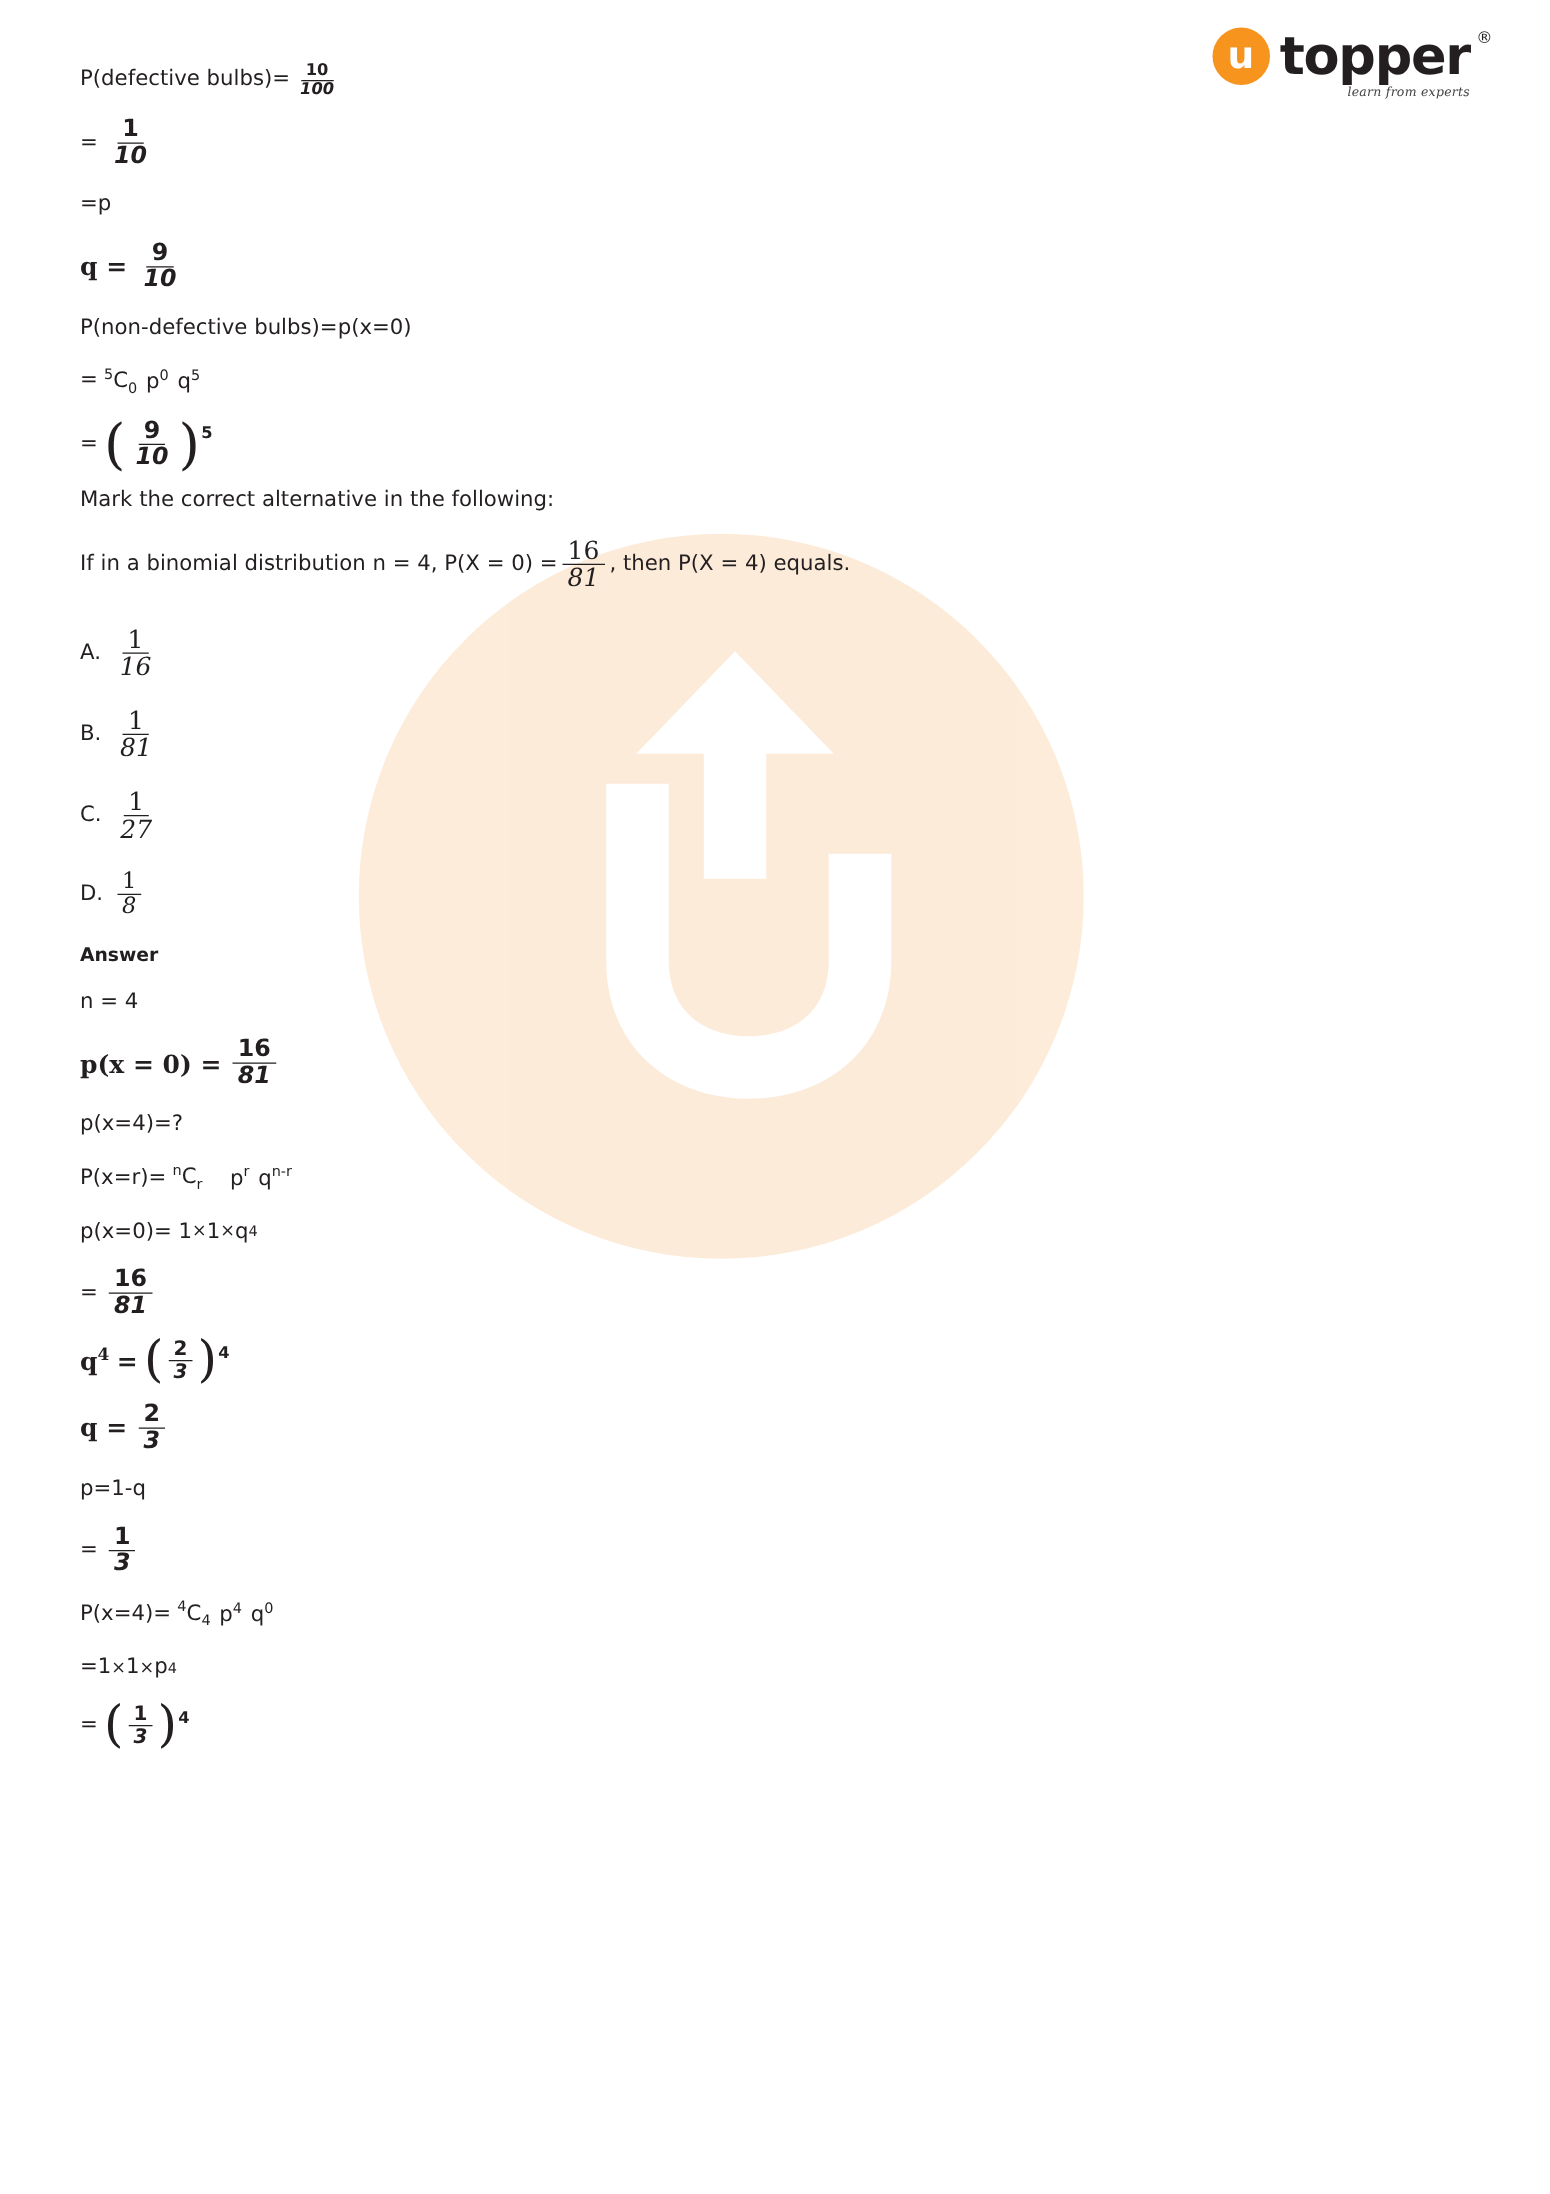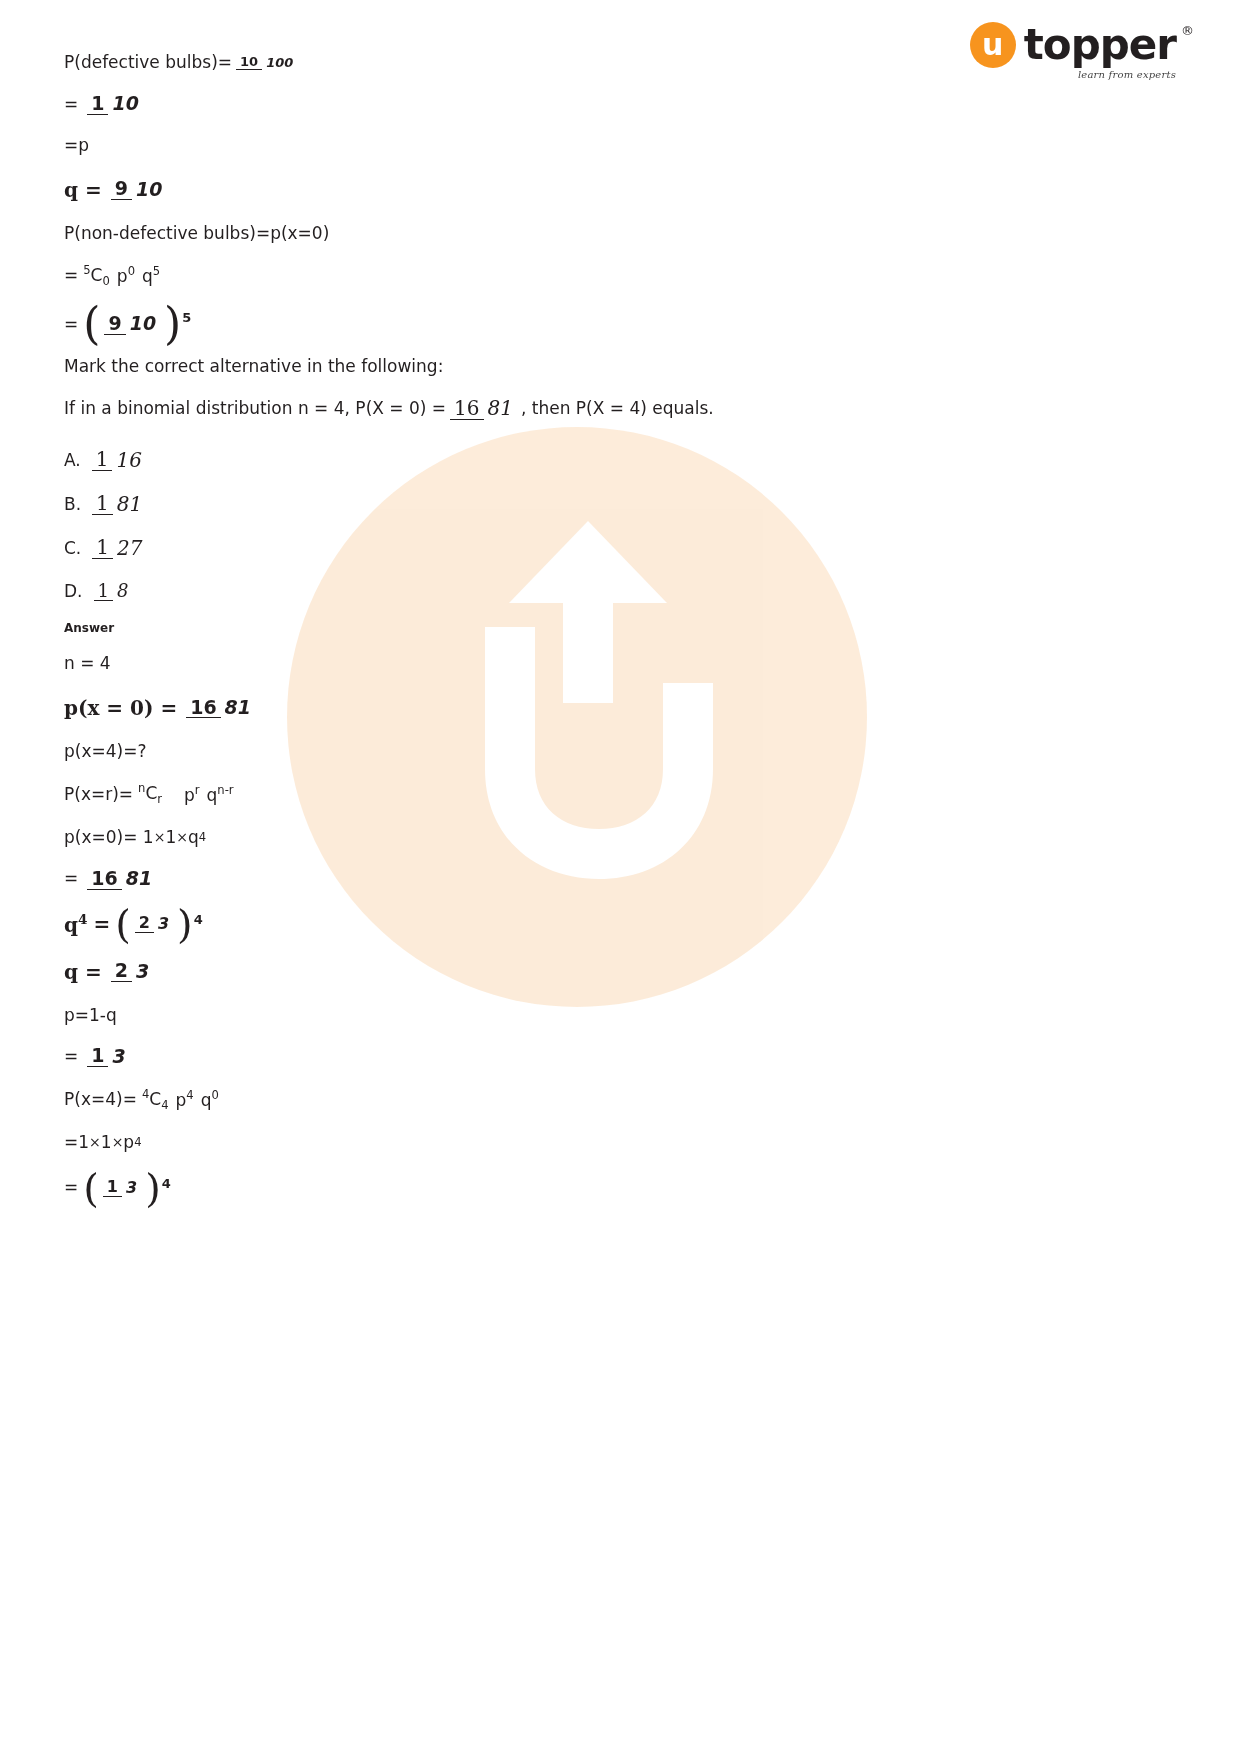--- a/index.html
+++ b/index.html
@@ -110,31 +110,31 @@
     align-items: center;
     flex-wrap: wrap;
   }
   .bold { font-weight: bold; }
   .heading {
     font-size: 17.5px;
     font-weight: bold;
     margin: 22px 0 18px 0;
   }
   .answer-head {
-    font-size: 12px;
+    font-size: 15px;
     font-weight: bold;
     margin: 20px 0 16px 0;
   }
   sup { font-size: 0.68em; vertical-align: super; }
   sub { font-size: 0.68em; vertical-align: sub; }
 
   
   .frac {
     display: inline-flex;
-    flex-direction: row;
+    flex-direction: column;
     align-items: center;
     vertical-align: middle;
     margin: 0 4px;
     line-height: 1.05;
   }
   .frac .num {
     padding: 0 4px;
     border-bottom: 1.4px solid #231f20;
   }
   .frac .den {

